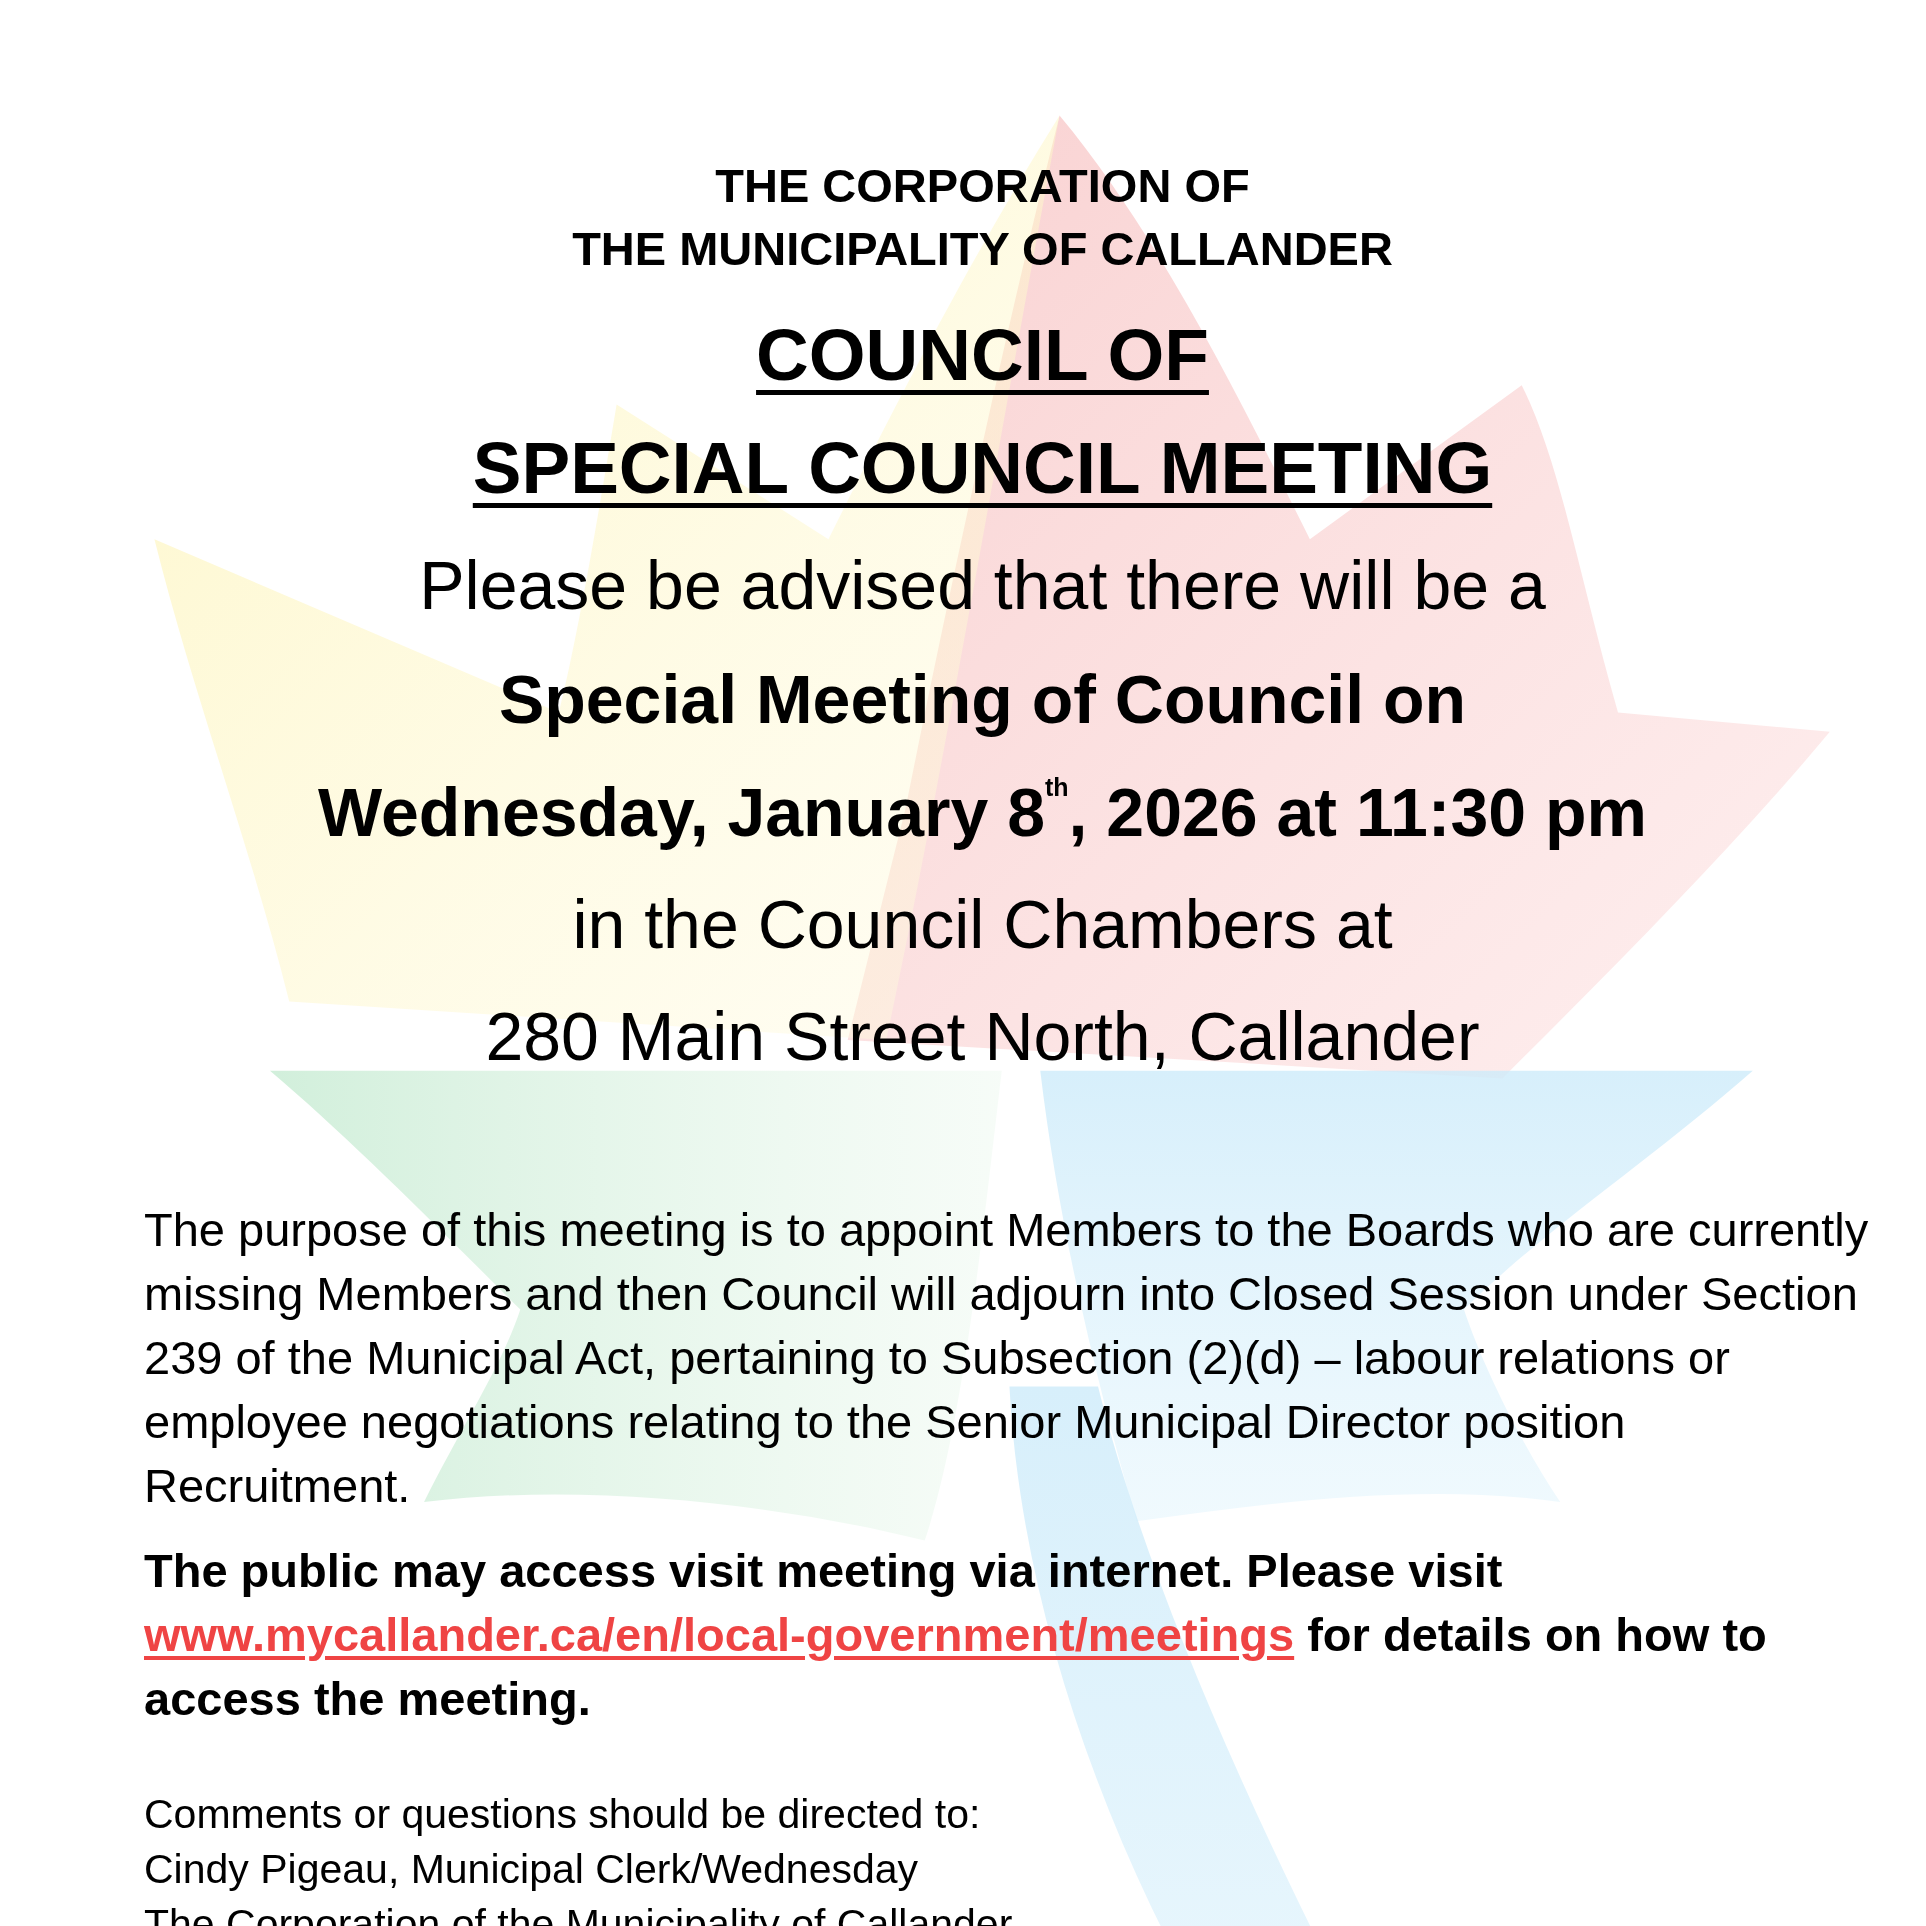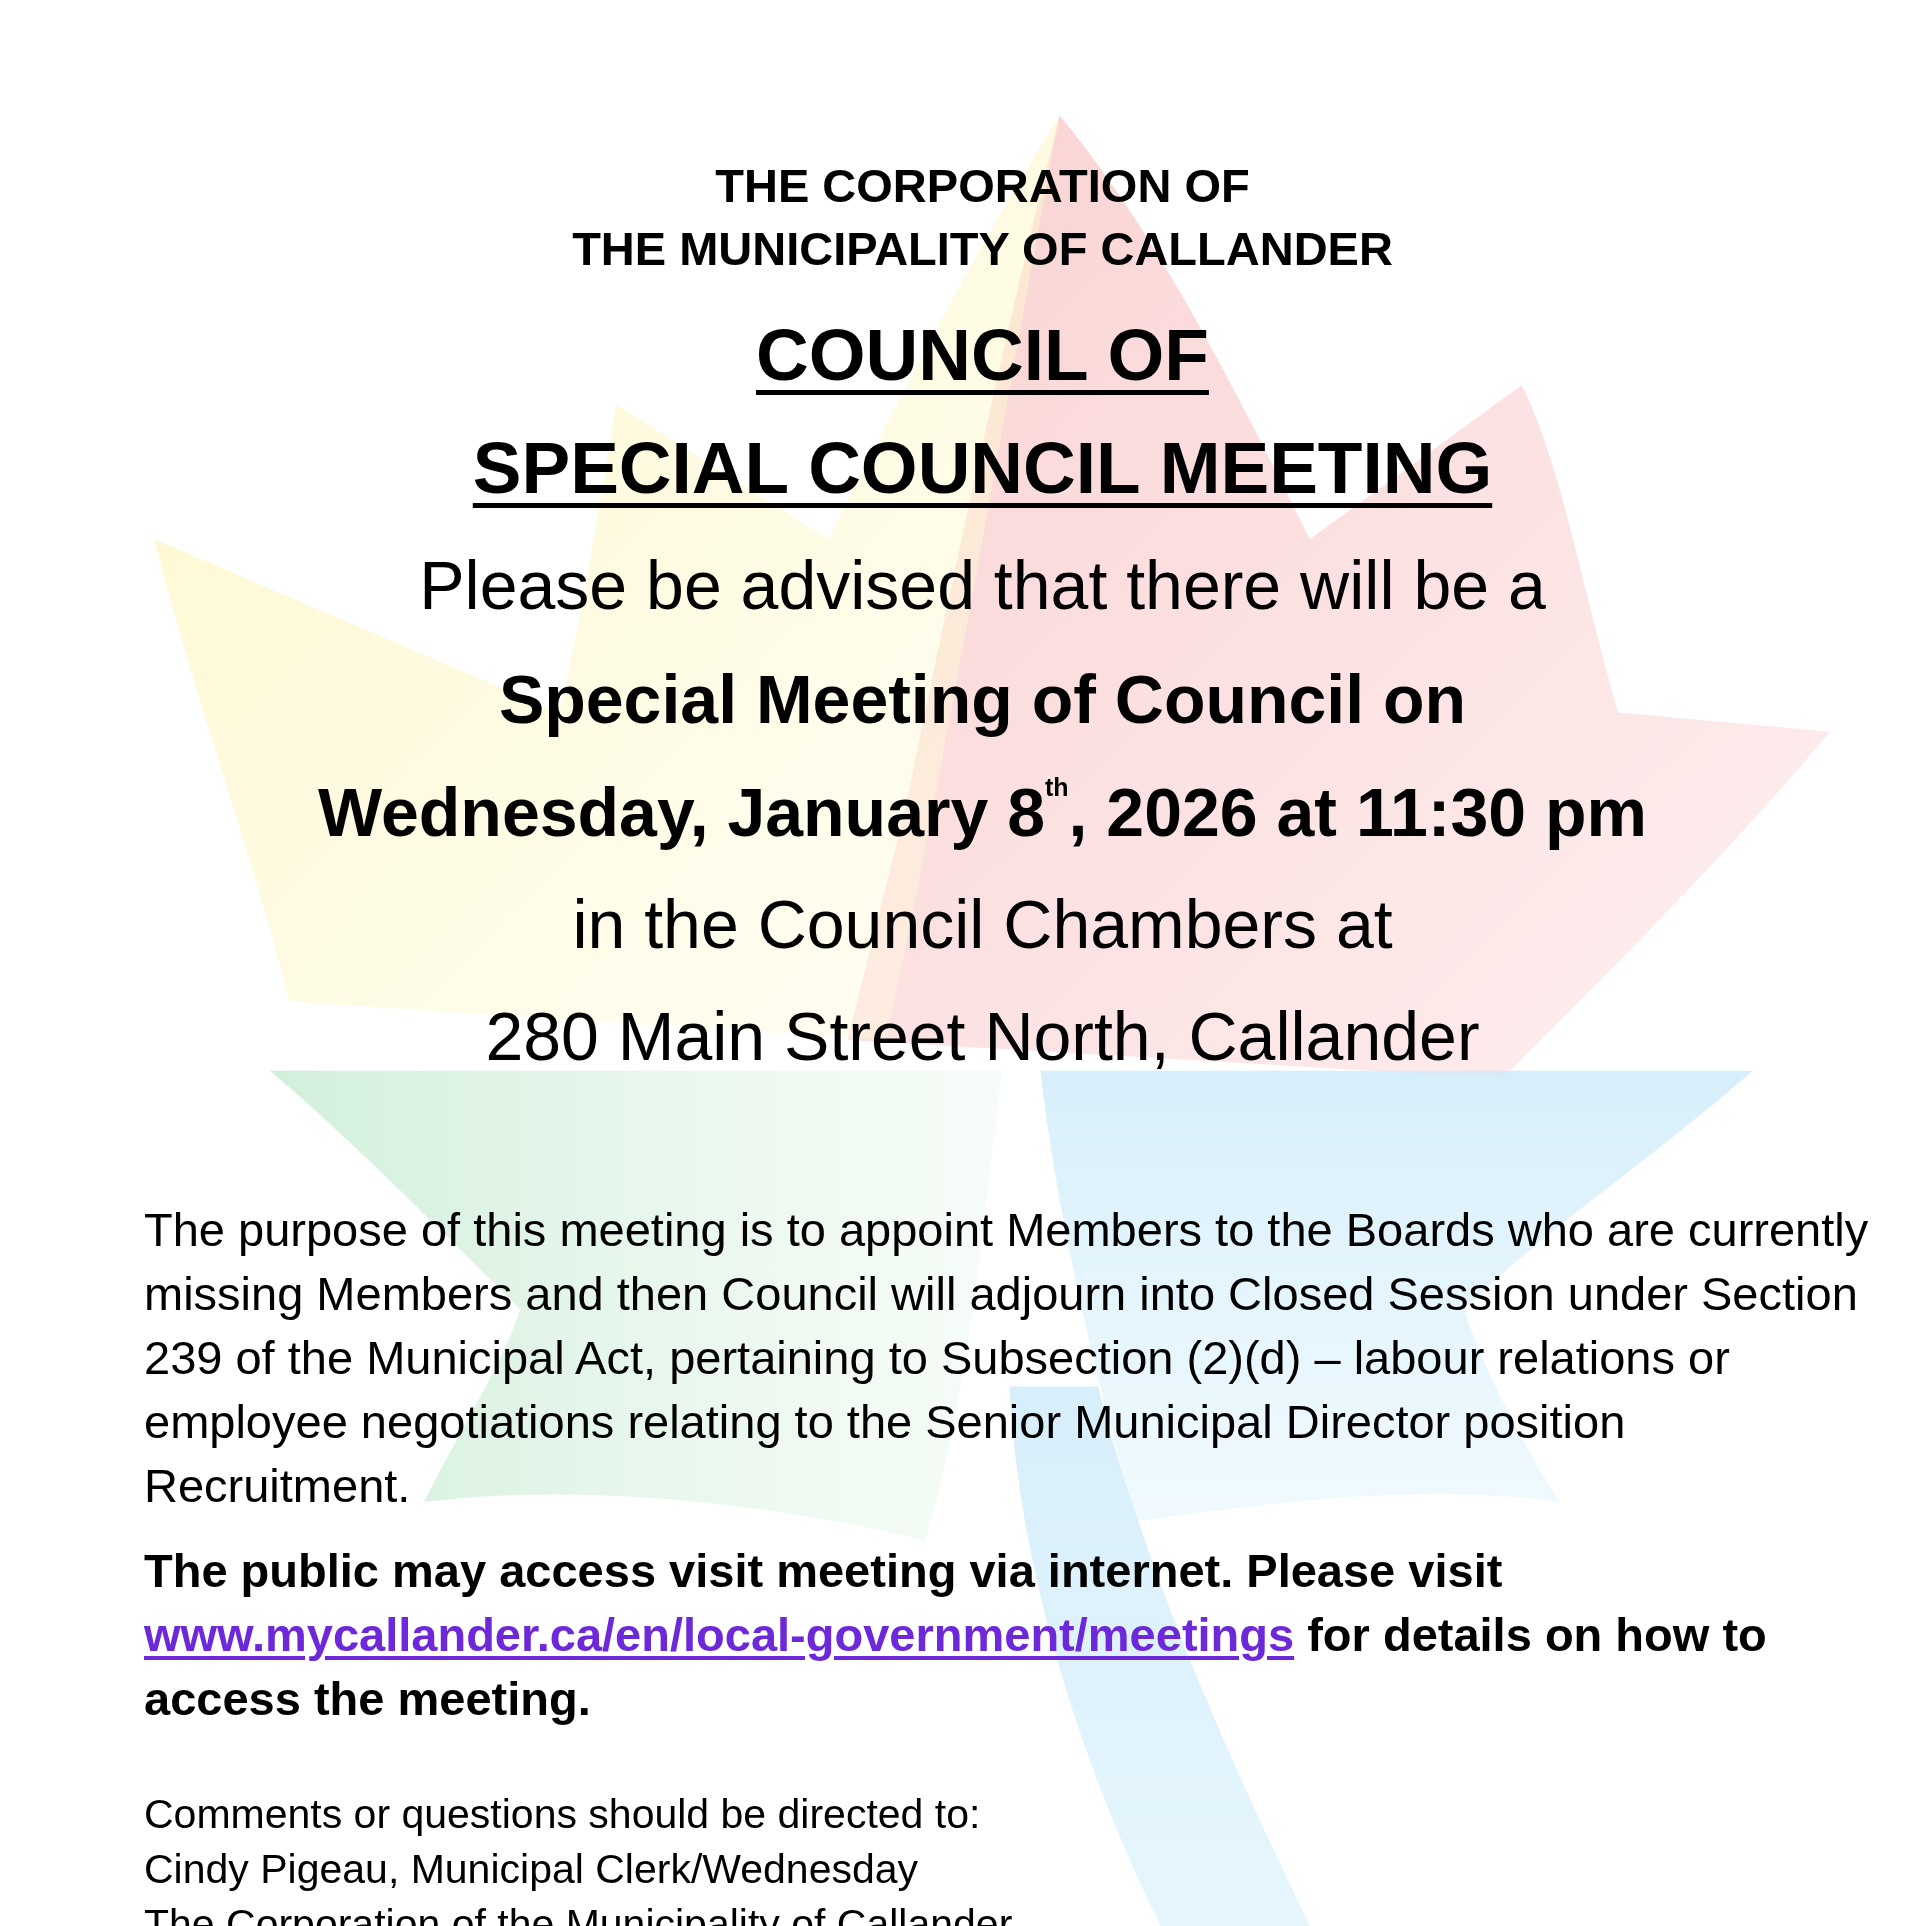--- a/index.html
+++ b/index.html
@@ -7,21 +7,21 @@
   .watermark { position:absolute; left:0; top:0; width:1965px; height:2542px; z-index:0; }
   .content { position:absolute; left:0; top:0; width:1965px; height:2542px; z-index:1; }
   .center { position:absolute; left:0; width:1965px; text-align:center; white-space:nowrap; }
   .hdr { font-weight:bold; font-size:47px; line-height:1; }
   .title { font-weight:bold; font-size:73px; text-decoration:underline; text-decoration-thickness:5.4px; text-underline-offset:10px; line-height:1; }
   .big { font-size:68px; line-height:1; }
   .bigb { font-size:68px; line-height:1; font-weight:bold; }
   sup { font-size:25px; vertical-align:top; position:relative; top:-3.1px; }
   .para { position:absolute; left:144px; width:1734px; font-size:47px; line-height:64px; }
   .bold { font-weight:bold; }
-  .link { color:#6d28d9; text-decoration:underline; text-decoration-thickness:3.9px; text-underline-offset:4.6px; }
+  .link { color:#ef4444; text-decoration:underline; text-decoration-thickness:3.9px; text-underline-offset:4.6px; }
   .contact { position:absolute; left:144px; font-size:41px; line-height:55px; white-space:nowrap; }
 </style>
 </head>
 <body>
 
 <svg class="watermark" viewBox="0 0 5100 6600" xmlns="http://www.w3.org/2000/svg">
   <defs>
     <linearGradient id="gRed" x1="0" y1="0" x2="1" y2="1">
       <stop offset="0" stop-color="#f7c2c2" stop-opacity="0.75"></stop>
       <stop offset="1" stop-color="#fde1e1" stop-opacity="0.55"></stop>

